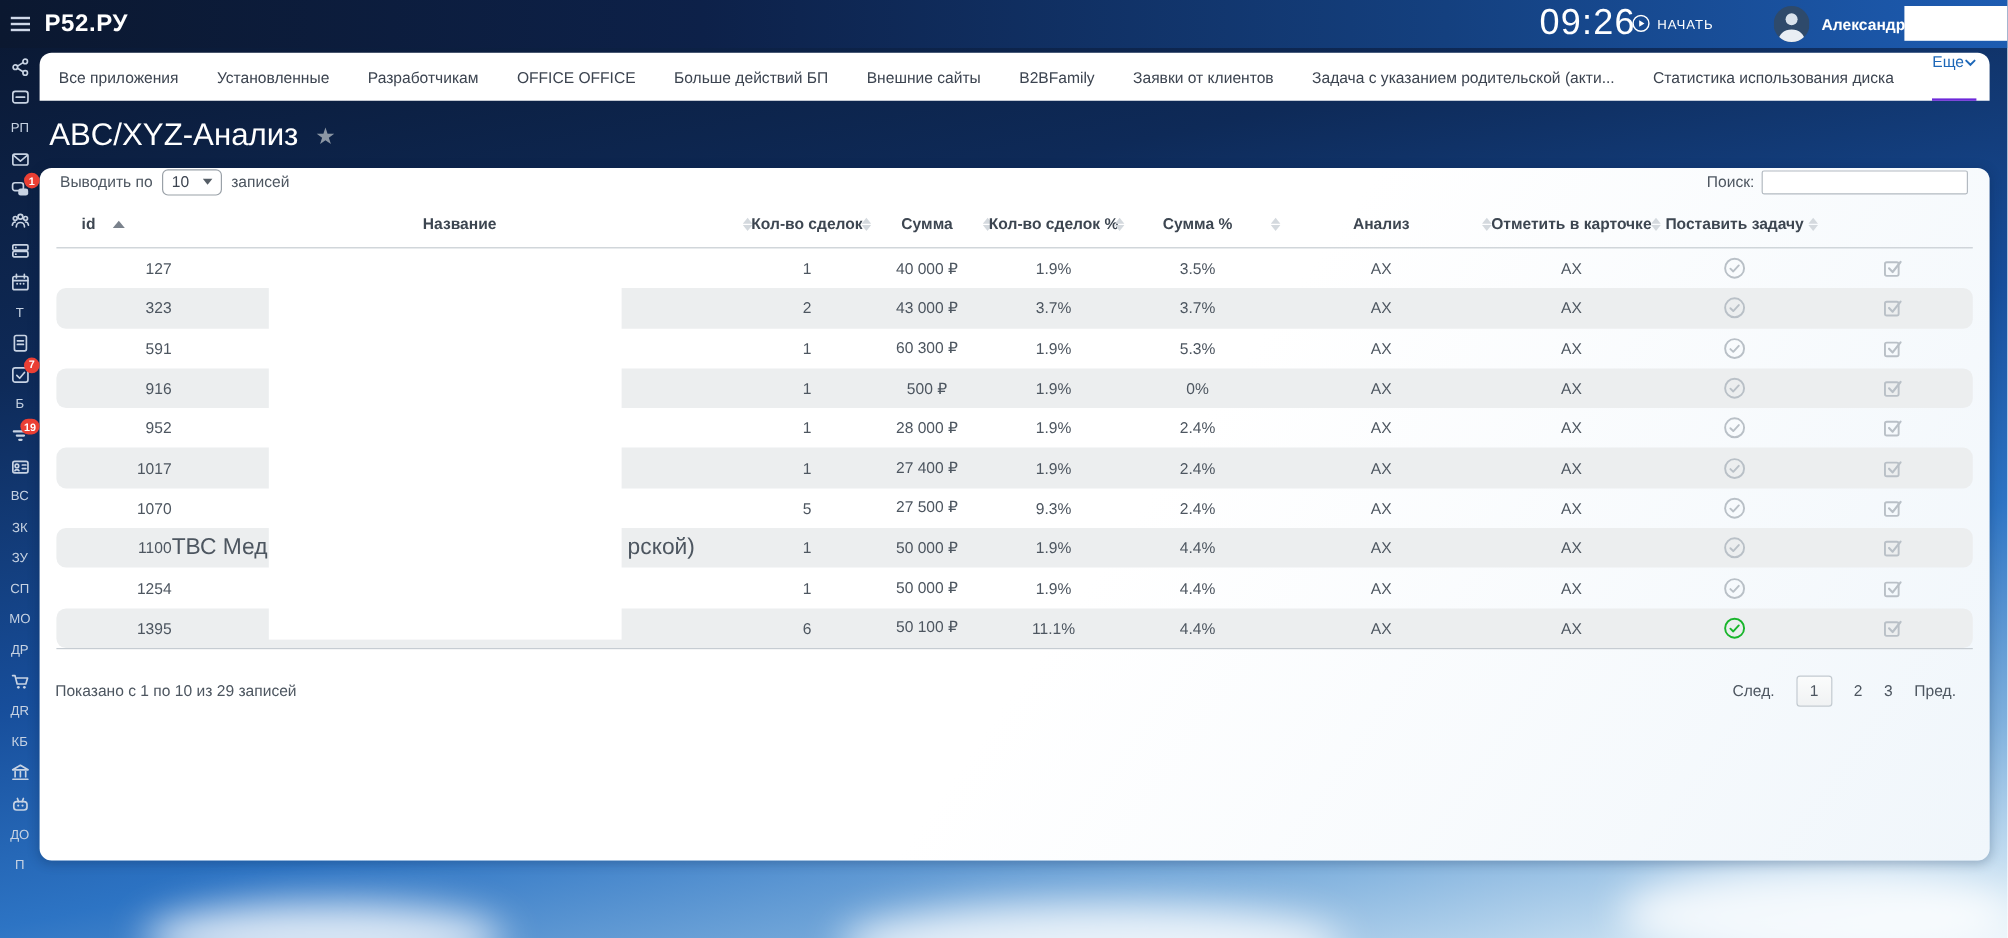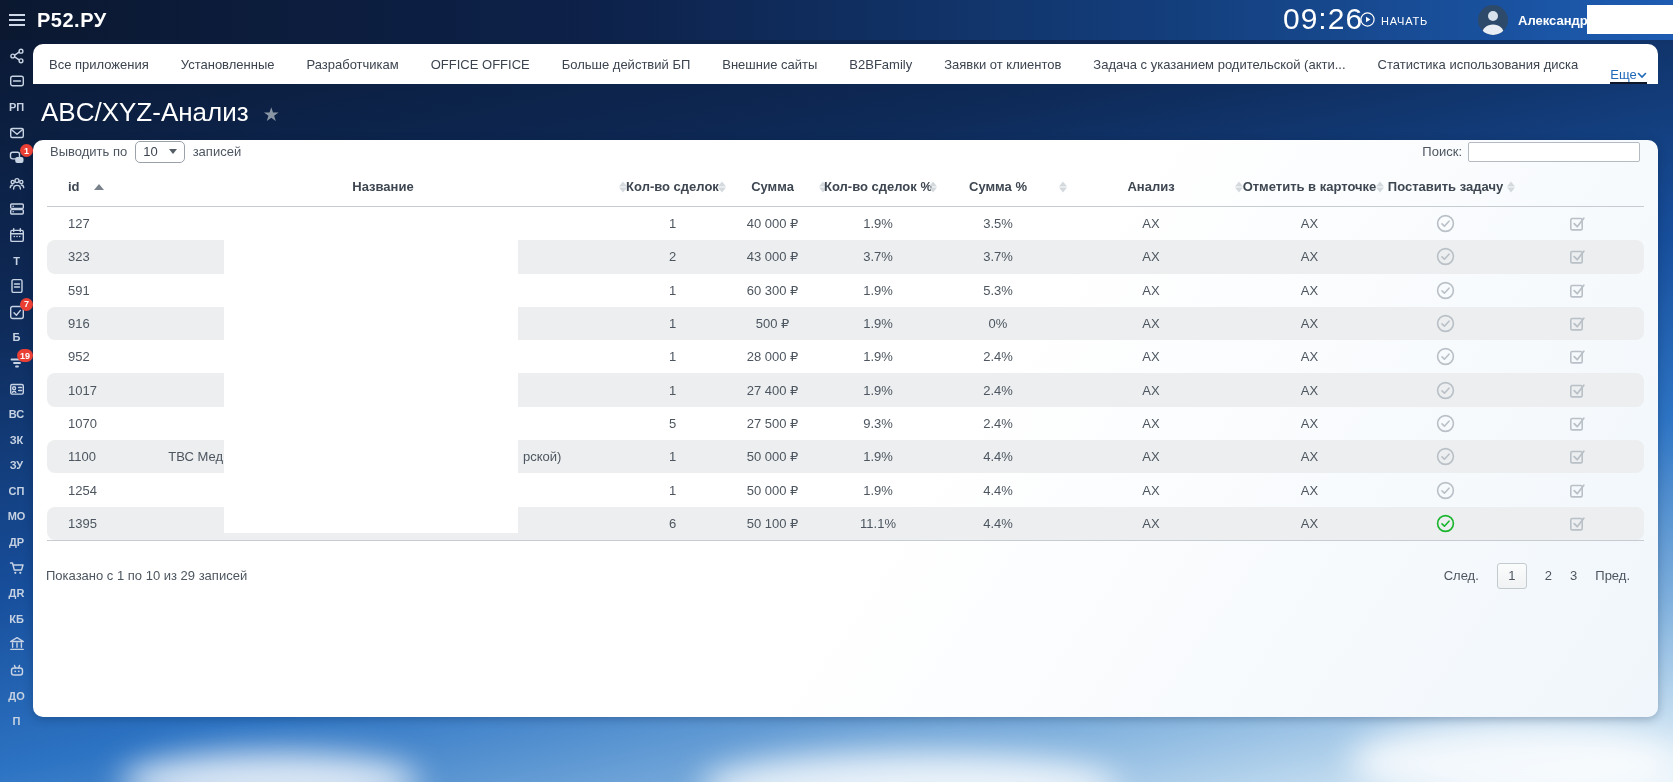--- a/index.html
+++ b/index.html
@@ -24,31 +24,31 @@
   .startbtn { position:absolute; left:1360px; top:12px; display:flex; align-items:center; gap:6px; background:none; border:none;
     color:#fff; font-size:11px; letter-spacing:.8px; font-family:inherit; cursor:pointer; }
   .avatar { position:absolute; left:1478px; top:5px; width:30px; height:30px; border-radius:50%; overflow:hidden; cursor:pointer; }
   .username { position:absolute; left:1518px; top:13px; color:#fff; font-size:13px; font-weight:bold; cursor:pointer; white-space:nowrap; }
   .redact-user { position:absolute; left:1587px; top:5px; width:86px; height:29px; background:#fff; z-index:7; }
 
   
   .sidebar { position:absolute; left:0; top:40px; width:33px; bottom:0; z-index:5;
     display:flex; flex-direction:column; align-items:center; padding-top:3px; }
   .sb-item { position:relative; height:25.6px; width:33px; display:flex; align-items:center; justify-content:center; cursor:pointer; }
-  .sb-label { color:#c6d2e2; font-size:11px; font-weight:bold; }
+  .sb-label { color:#c6d2e2; font-size:11px; font-weight:normal; }
   .sb-badge { position:absolute; top:-1px; right:0px; min-width:13px; height:13px; border-radius:7px; background:#ea3f34;
     color:#fff; font-size:9px; font-weight:bold; display:flex; align-items:center; justify-content:center; padding:0 3px; }
 
   
   .main { position:absolute; left:33px; top:40px; width:1625px; z-index:4; }
   .navbar { height:40px; margin-top:4px; background:#fff; border-radius:10px 10px 0 0;
     display:flex; align-items:center; padding:0 16px; gap:32px; }
   .nav-item { font-size:13px; color:#3c4450; white-space:nowrap; cursor:pointer; }
-  .nav-more { margin-left:auto; display:flex; align-items:flex-end; gap:0; color:#1e68b8; font-size:13px;
-    height:40px; border-bottom:2px solid #0f172a; cursor:pointer; }
+  .nav-more { margin-left:auto; display:flex; align-items:flex-start; gap:0; color:#1e68b8; font-size:13px;
+    height:40px; border-bottom:2px solid #6d28d9; cursor:pointer; }
   .titlebar { height:56px; display:flex; align-items:center; gap:14px; padding-left:8px; }
   .page-title { color:#fff; font-size:26px; font-weight:400; }
   .fav-star { color:#8b96a4; font-size:19px; margin-top:4px; cursor:pointer; }
 
   
   .panel { position:relative; height:577px; border-radius:10px; overflow:hidden;
     background:linear-gradient(125deg,#ffffff 55%,#f0f6fb 100%); box-shadow:0 2px 10px rgba(8,25,55,.28); }
   .controls { height:33px; margin-top:-5px; display:flex; align-items:center; justify-content:space-between;
     padding:0 18px 0 17px; font-size:13px; color:#4d5660; }
   .ctrl-left { display:flex; align-items:center; gap:8px; }
@@ -66,25 +66,25 @@
   .th.first { justify-content:flex-start; padding-left:15px; }
   .sort { position:absolute; right:-4px; top:50%; transform:translateY(-50%); display:flex; flex-direction:column; gap:1px; cursor:pointer; }
   .tri-up { width:0; height:0; border-left:4px solid transparent; border-right:4px solid transparent; border-bottom:5px solid #d4d9de; }
   .tri-dn { width:0; height:0; border-left:4px solid transparent; border-right:4px solid transparent; border-top:5px solid #d4d9de; }
   .sort-a { margin-left:14px; display:flex; }
   .sort-a .tri-up { border-left-width:5px; border-right-width:5px; border-bottom:6px solid #7a828c; }
   .rows { border-bottom:1px solid #c6ccd2; }
   .tr { height:33.3px; font-size:13px; color:#4d5660; border-radius:8px; }
   .tr.striped { background:#eceeef; }
   .td { text-align:center; }
-  .td.id { text-align:left; padding-left:15px; }
+  .td.id { text-align:right; padding-left:15px; }
   .td svg { vertical-align:middle; cursor:pointer; }
 
   .redaction { position:absolute; left:191px; top:71px; width:294px; height:322px; background:#ffffff; z-index:3; }
-  .frag { position:absolute; top:300px; height:44px; line-height:33px; font-size:13px; color:#4d5660; z-index:2; }
+  .frag { position:absolute; top:300px; height:44px; line-height:33px; font-size:19px; color:#4d5660; z-index:2; }
   .frag-left { left:110px; width:80px; text-align:right; }
   .frag-right { left:490px; }
 
   .tfoot { display:flex; justify-content:space-between; align-items:center; height:42px; margin-top:14px; padding:0 28px 0 13px;
     font-size:13px; color:#4d5660; }
   .pag { display:flex; align-items:center; gap:18px; }
   .pag-link { cursor:pointer; }
   .page-box { min-width:30px; height:26px; border:1px solid #c3cad0; border-radius:3px;
     background:linear-gradient(#fbfcfc,#f0f2f3); display:flex; align-items:center; justify-content:center; cursor:pointer; }
   .page-num { cursor:pointer; }

